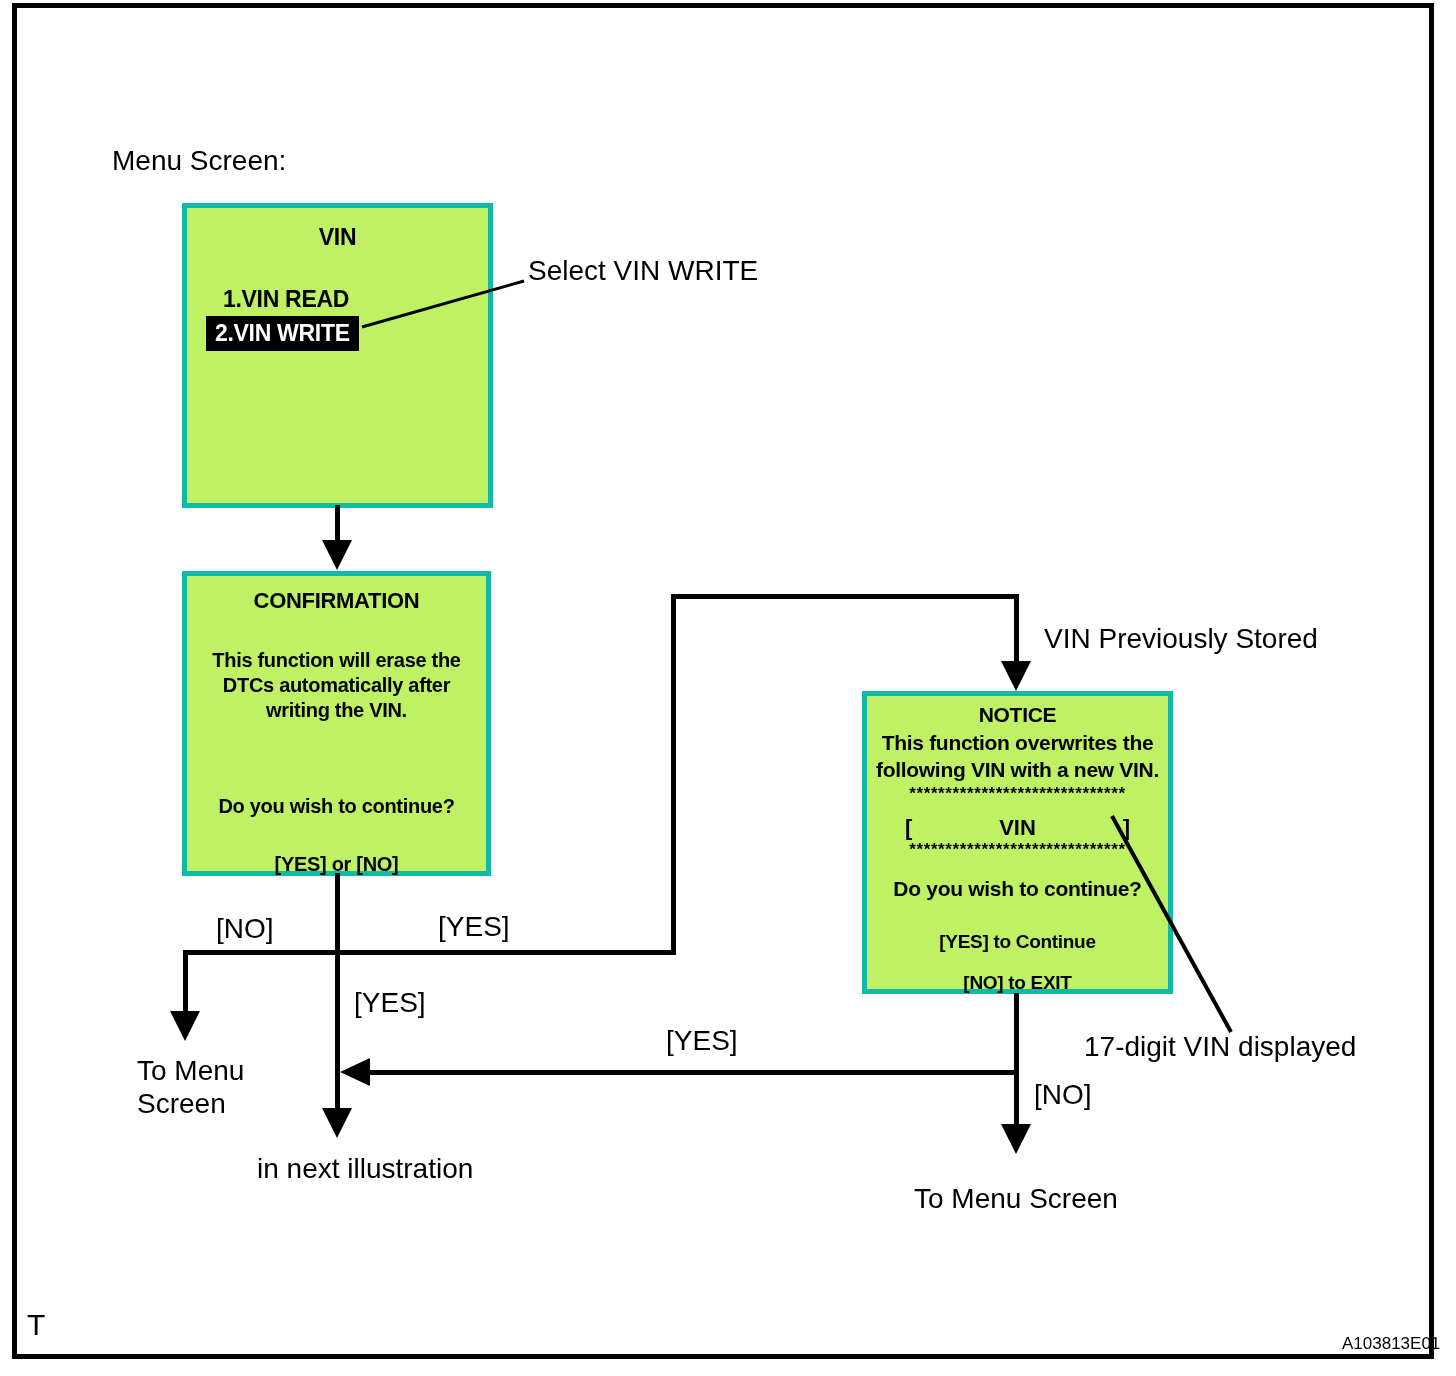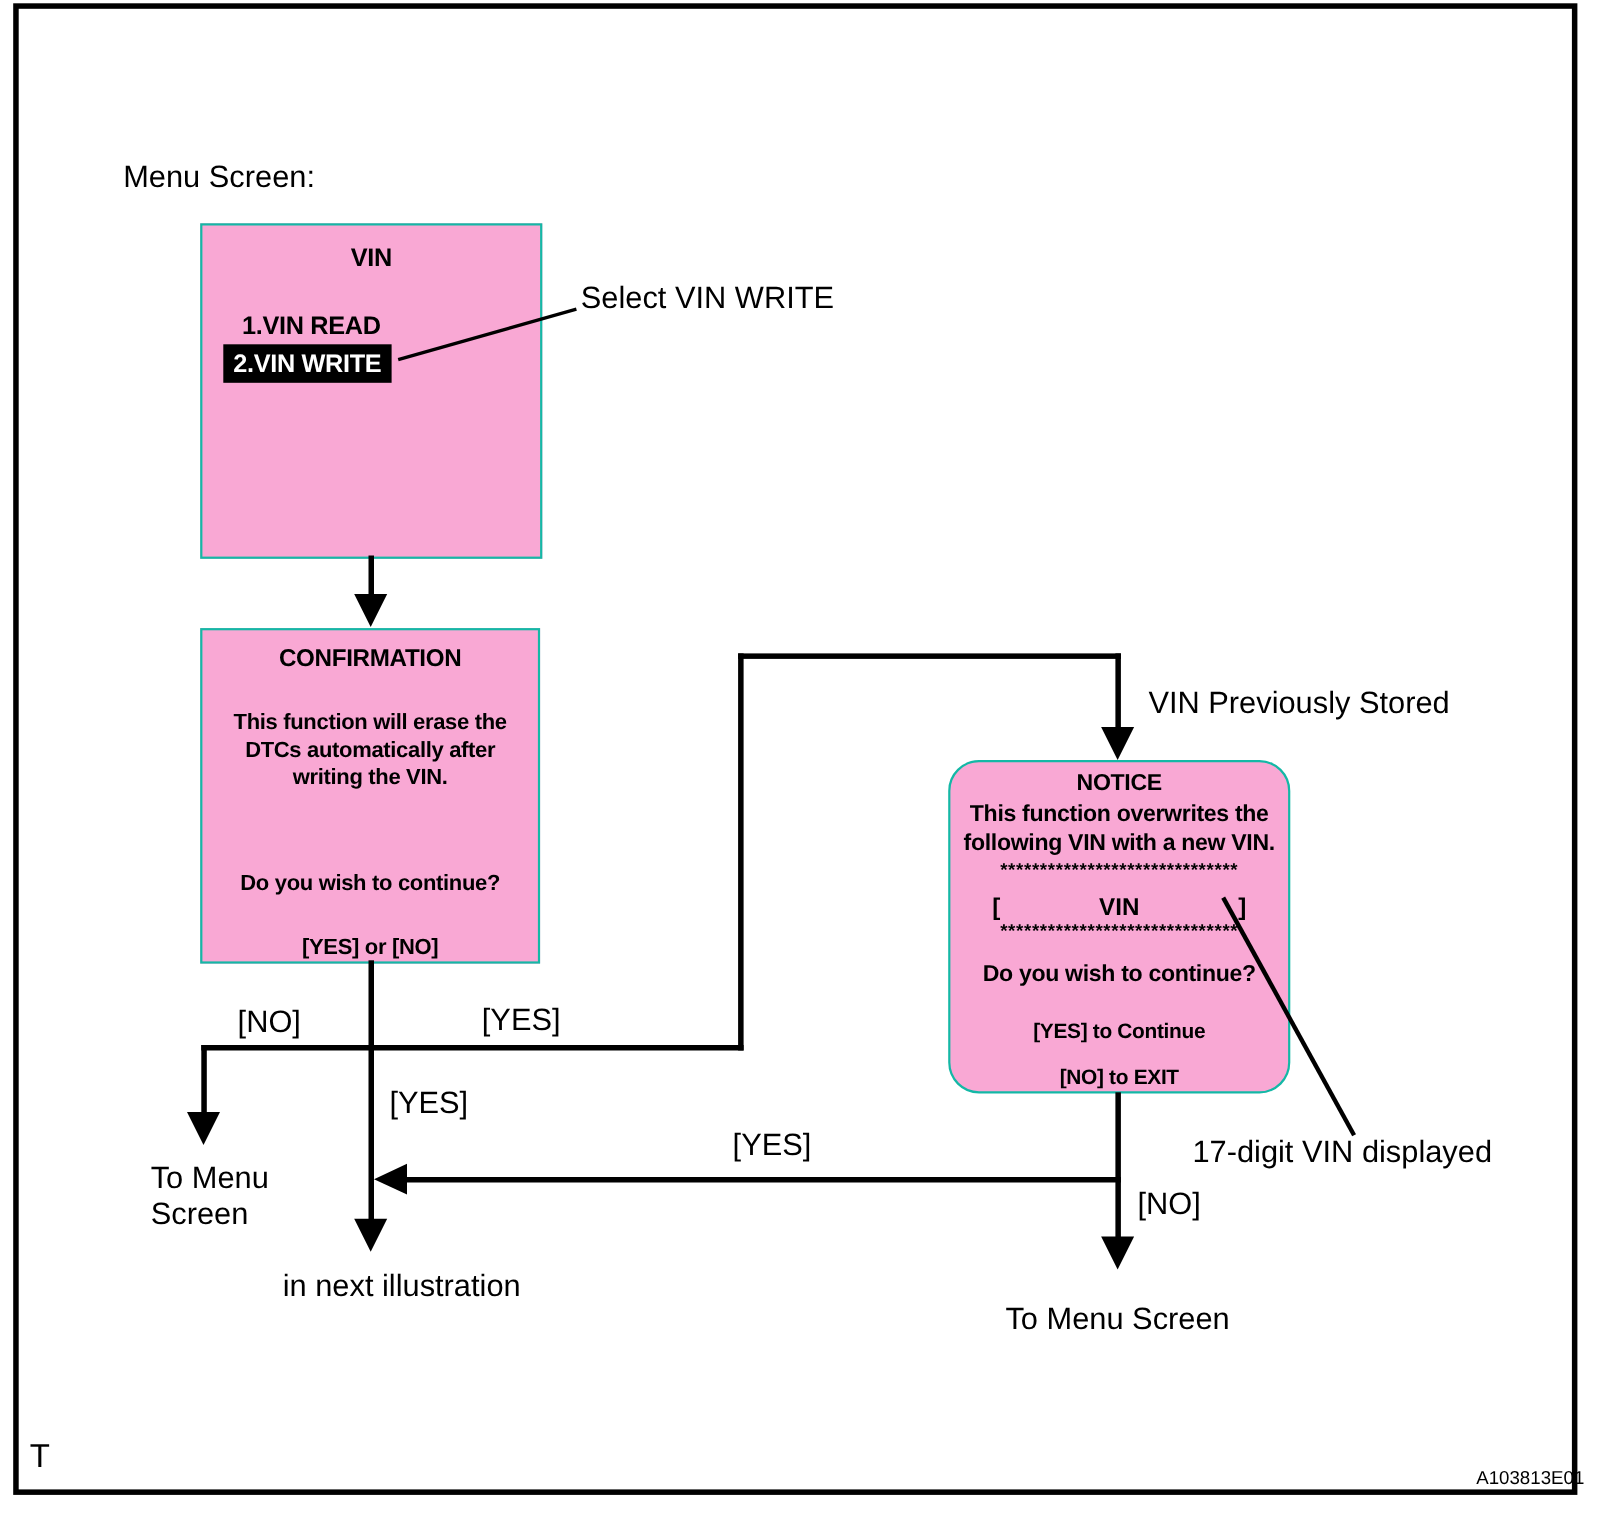--- a/index.html
+++ b/index.html
@@ -6,25 +6,25 @@
   .page{
     position:relative;width:1456px;height:1376px;background:#fff;
     font-family:"Liberation Sans",sans-serif;color:#000;overflow:hidden;
   }
   .outer-border{
     position:absolute;left:12px;top:3px;width:1422px;height:1356px;
     border:5px solid #000;box-sizing:border-box;
   }
   
   .screen-box{
-    position:absolute;border:2px solid #14b8a6;box-sizing:border-box;background:#f9a8d4;
+    position:absolute;border:5px solid #14b8a6;box-sizing:border-box;background:#bef264;
   }
   .box-vin{left:182px;top:203px;width:311px;height:305px;}
   .box-confirm{left:182px;top:571px;width:309px;height:305px;padding-left:12px;}
-  .box-notice{left:862px;top:691px;width:311px;height:303px;border-radius:28px;}
+  .box-notice{left:862px;top:691px;width:311px;height:303px;}
   .screen-title{
     position:absolute;left:0;width:100%;text-align:center;
     font-weight:bold;font-size:23px;letter-spacing:-0.3px;
   }
   .screen-body{
     position:absolute;left:0;width:100%;text-align:center;
     font-weight:bold;font-size:20px;line-height:25px;letter-spacing:-0.3px;white-space:pre-line;
   }
   .menu-item{
     position:absolute;font-weight:bold;font-size:23px;letter-spacing:-0.3px;white-space:nowrap;

